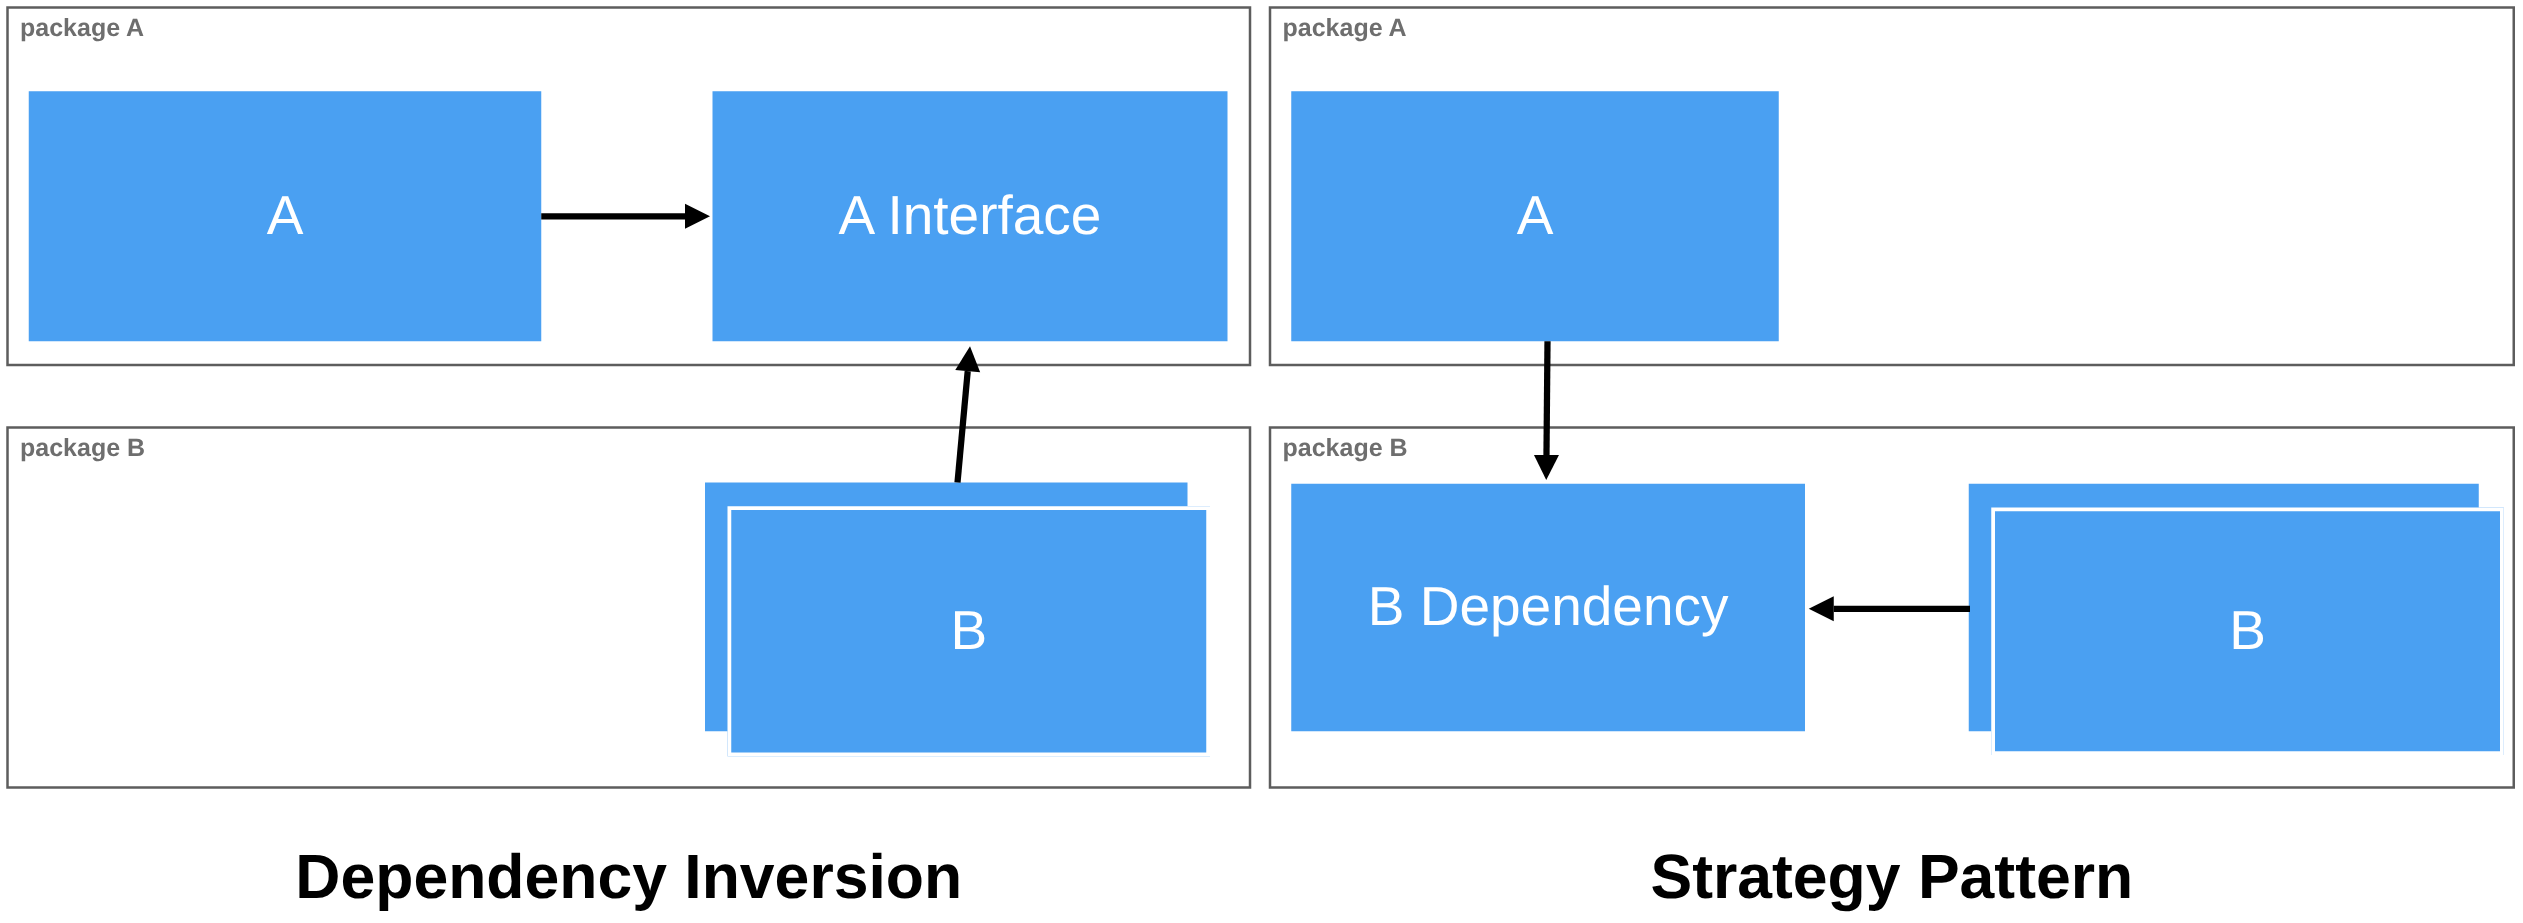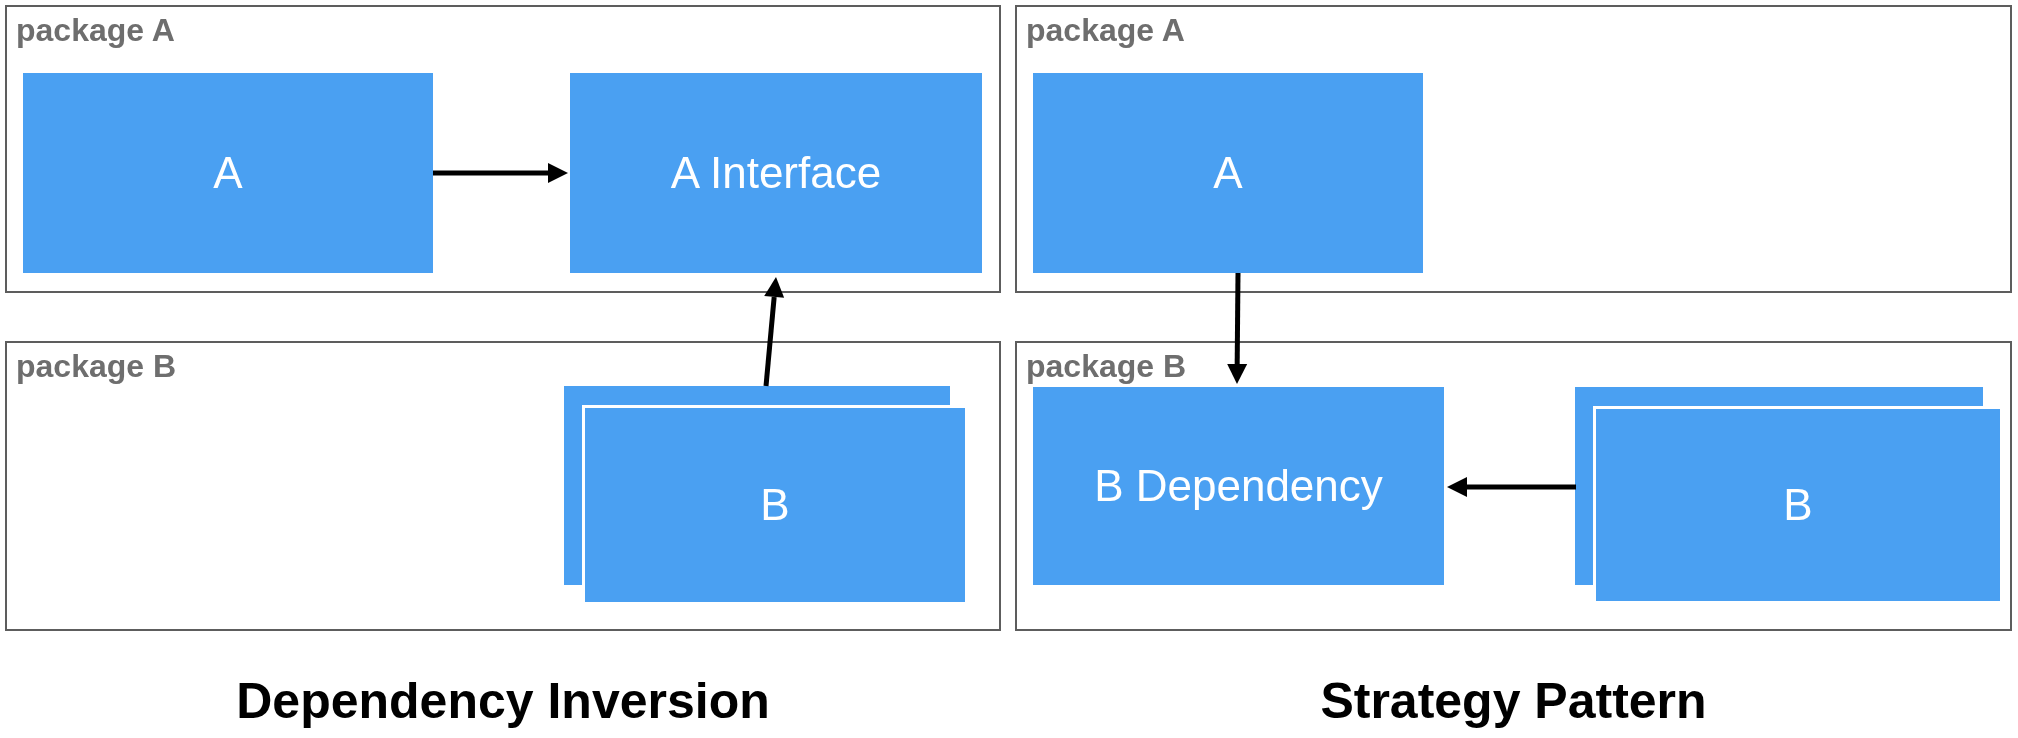--- a/index.html
+++ b/index.html
@@ -23,21 +23,21 @@
     box-sizing: border-box;
   }
   #panel-left-a  { left: 5px;    top: 5px;   width: 996px; height: 288px; }
   #panel-left-b  { left: 5px;    top: 341px; width: 996px; height: 290px; }
   #panel-right-a { left: 1015px; top: 5px;   width: 997px; height: 288px; }
   #panel-right-b { left: 1015px; top: 341px; width: 997px; height: 290px; }
   .pkg-label {
     position: absolute;
     left: 9px;
     top: 5px;
-    font-size: 32px;
+    font-size: 20px;
     font-weight: bold;
     color: var(--package-label, #6e6e6e);
     white-space: nowrap;
   }
   
   .node {
     position: absolute;
     background: var(--box-blue, #4AA0F2);
     color: var(--node-text, #ffffff);
     display: flex;

